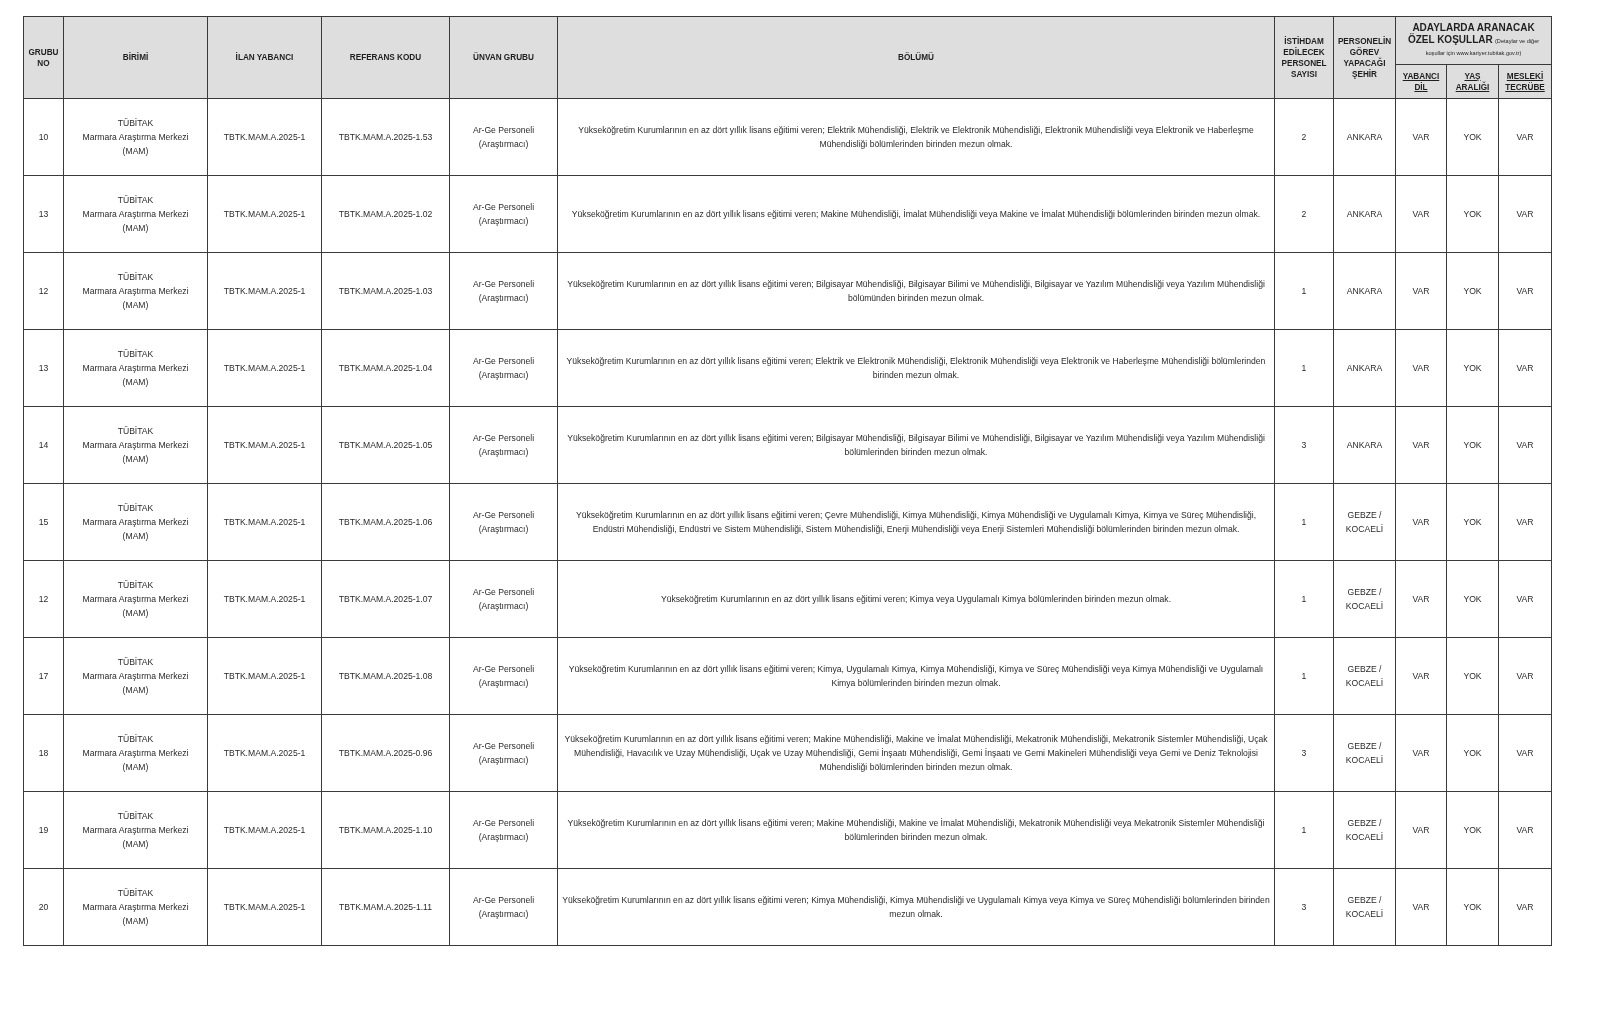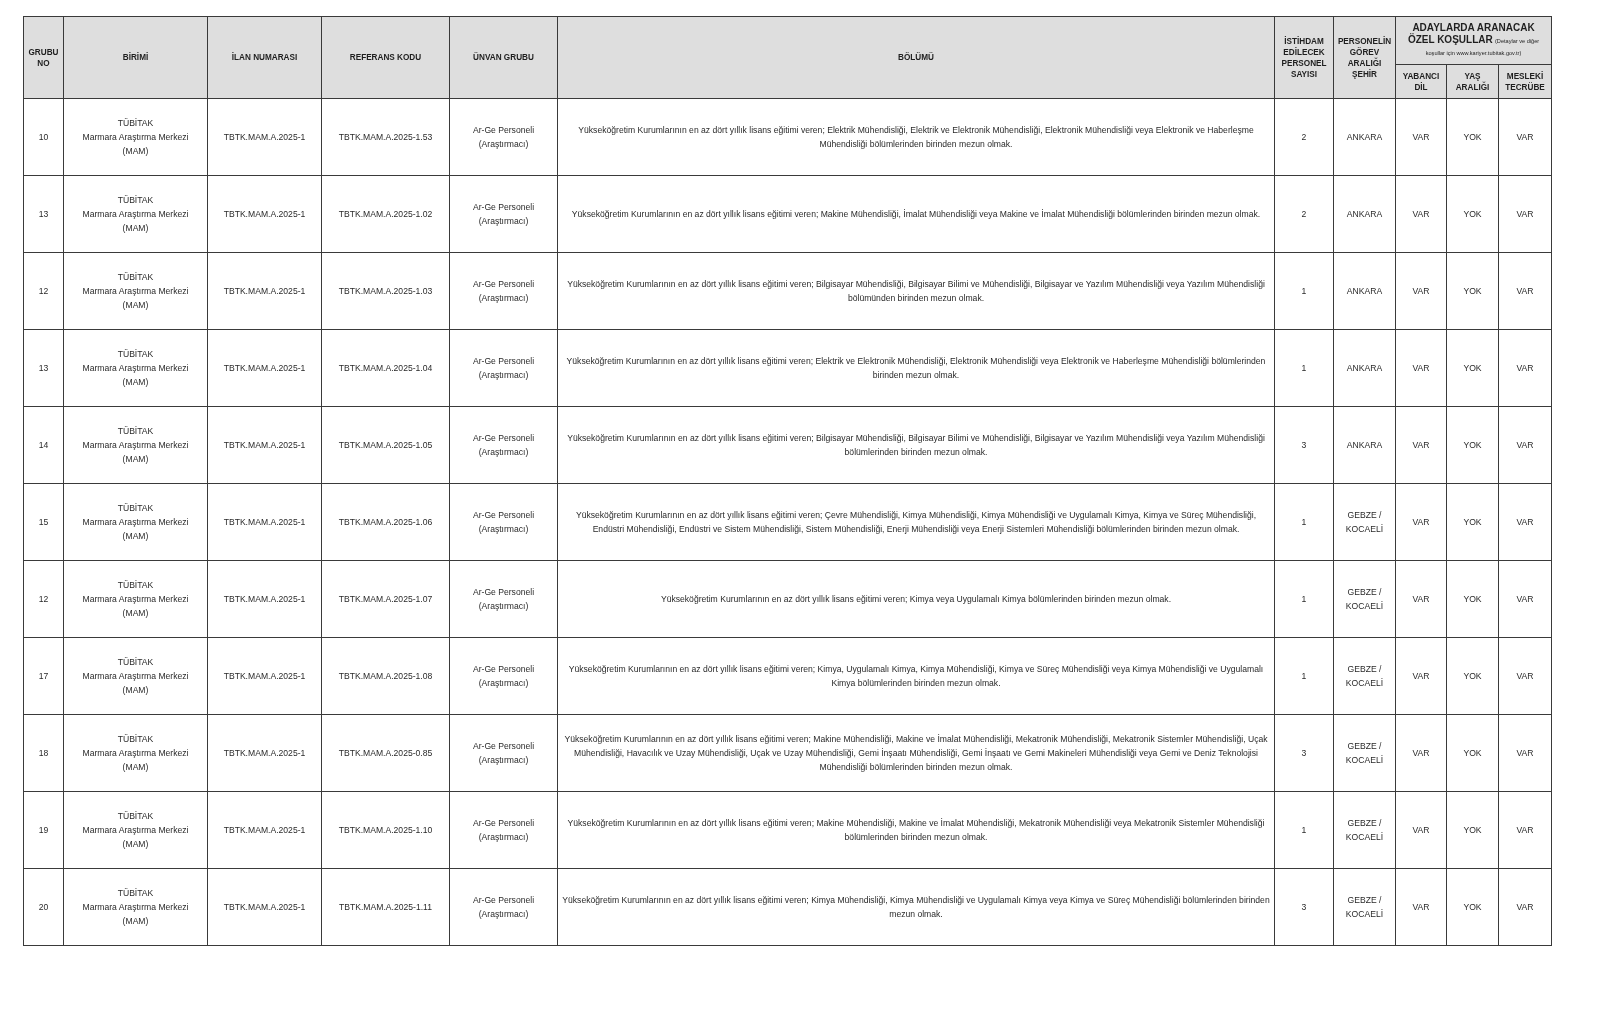--- a/index.html
+++ b/index.html
@@ -10,21 +10,21 @@
     border-collapse: collapse; table-layout: fixed;
     width: 1528px;
   }
   table.grid td, table.grid th {
     border: 1.5px solid #3a3a3a;
     text-align: center; vertical-align: middle;
     padding: 0 3px; font-size: 8.6px; line-height: 14px;
     overflow: hidden;
   }
   table.grid th { background: #dedede; font-weight: bold; font-size: 8.2px; line-height: 11px; color: #1f1f1f; }
-  table.grid th.sub { height: 33px; }
+  table.grid th.sub { height: 33px; text-decoration: underline; }
   table.grid tr.head-top th { height: 47px; }
   table.grid tr.data td { height: 76px; }
   td.bolum { font-size: 8.7px; line-height: 15px; padding: 0 2px; }
   .small-note { font-weight: normal; font-size: 5.6px; }
   .special-title { font-size: 10px; }
 </style>
 </head>
 <body>
 
 <table class="grid">
@@ -38,26 +38,26 @@
     <col style="width:59px">
     <col style="width:62px">
     <col style="width:51px">
     <col style="width:52px">
     <col style="width:53px">
   </colgroup>
   <thead>
     <tr class="head-top">
       <th rowspan="2">GRUBU NO</th>
       <th rowspan="2">BİRİMİ</th>
-      <th rowspan="2">İLAN NUMARASI</th>
+      <th rowspan="2">İLAN YABANCI</th>
       <th rowspan="2">REFERANS KODU</th>
       <th rowspan="2">ÜNVAN GRUBU</th>
       <th rowspan="2">BÖLÜMÜ</th>
       <th rowspan="2">İSTİHDAM EDİLECEK PERSONEL SAYISI</th>
-      <th rowspan="2">PERSONELİN GÖREV ARALIĞI ŞEHİR</th>
+      <th rowspan="2">PERSONELİN GÖREV YAPACAĞI ŞEHİR</th>
       <th colspan="3">
         <span class="special-title">ADAYLARDA ARANACAK ÖZEL KOŞULLAR</span>
         <span class="small-note">(Detaylar ve diğer koşullar için www.kariyer.tubitak.gov.tr)</span>
       </th>
     </tr>
     <tr>
       <th class="sub">YABANCI DİL</th>
       <th class="sub">YAŞ ARALIĞI</th>
       <th class="sub">MESLEKİ TECRÜBE</th>
     </tr>
@@ -232,21 +232,21 @@
   </tr>
 
   <tr class="data">
     <td>18</td>
     <td>
       <div>TÜBİTAK</div>
       <div>Marmara Araştırma Merkezi</div>
       <div>(MAM)</div>
     </td>
     <td>TBTK.MAM.A.2025-1</td>
-    <td>TBTK.MAM.A.2025-0.85</td>
+    <td>TBTK.MAM.A.2025-0.96</td>
     <td>
       <div>Ar-Ge Personeli</div>
       <div>(Araştırmacı)</div>
     </td>
     <td class="bolum">Yükseköğretim Kurumlarının en az dört yıllık lisans eğitimi veren; Makine Mühendisliği, Makine ve İmalat Mühendisliği, Mekatronik Mühendisliği, Mekatronik Sistemler Mühendisliği, Uçak Mühendisliği, Havacılık ve Uzay Mühendisliği, Uçak ve Uzay Mühendisliği, Gemi İnşaatı Mühendisliği, Gemi İnşaatı ve Gemi Makineleri Mühendisliği veya Gemi ve Deniz Teknolojisi Mühendisliği bölümlerinden birinden mezun olmak.</td>
     <td>3</td>
     <td>GEBZE / KOCAELİ</td>
     <td>VAR</td>
     <td>YOK</td>
     <td>VAR</td>

